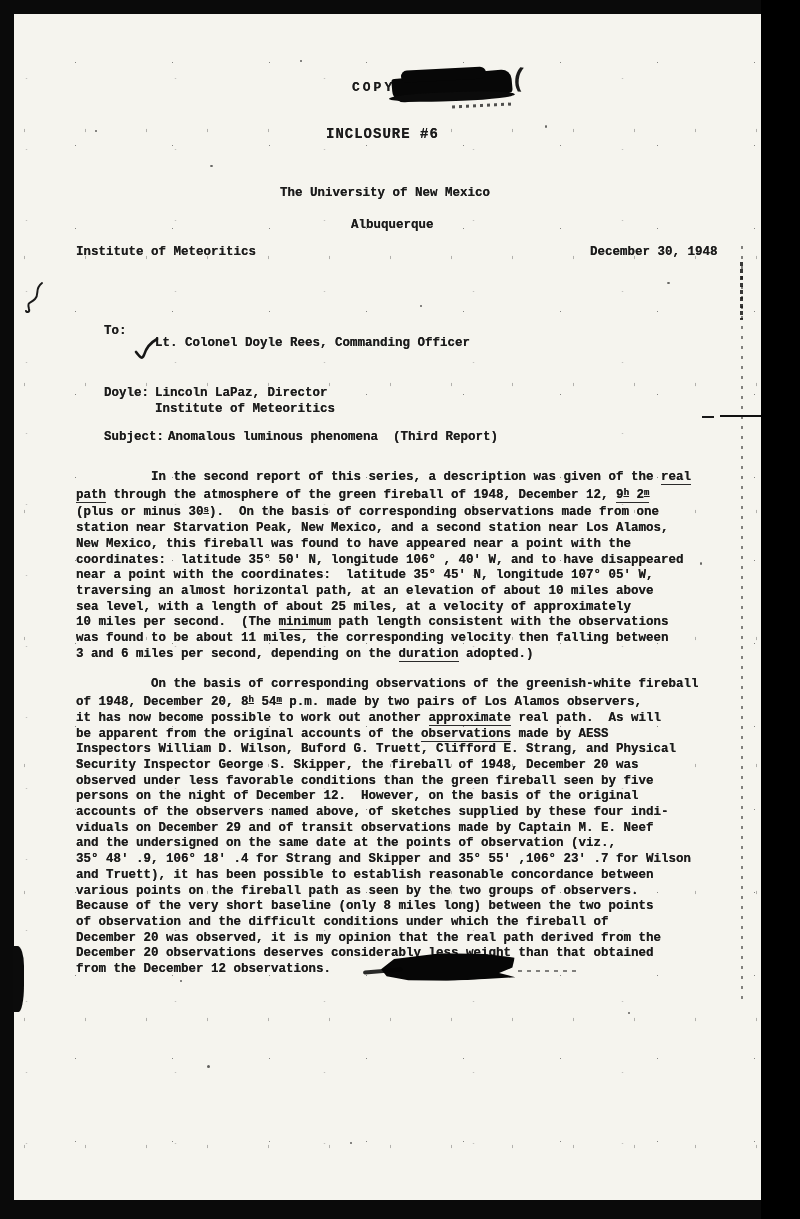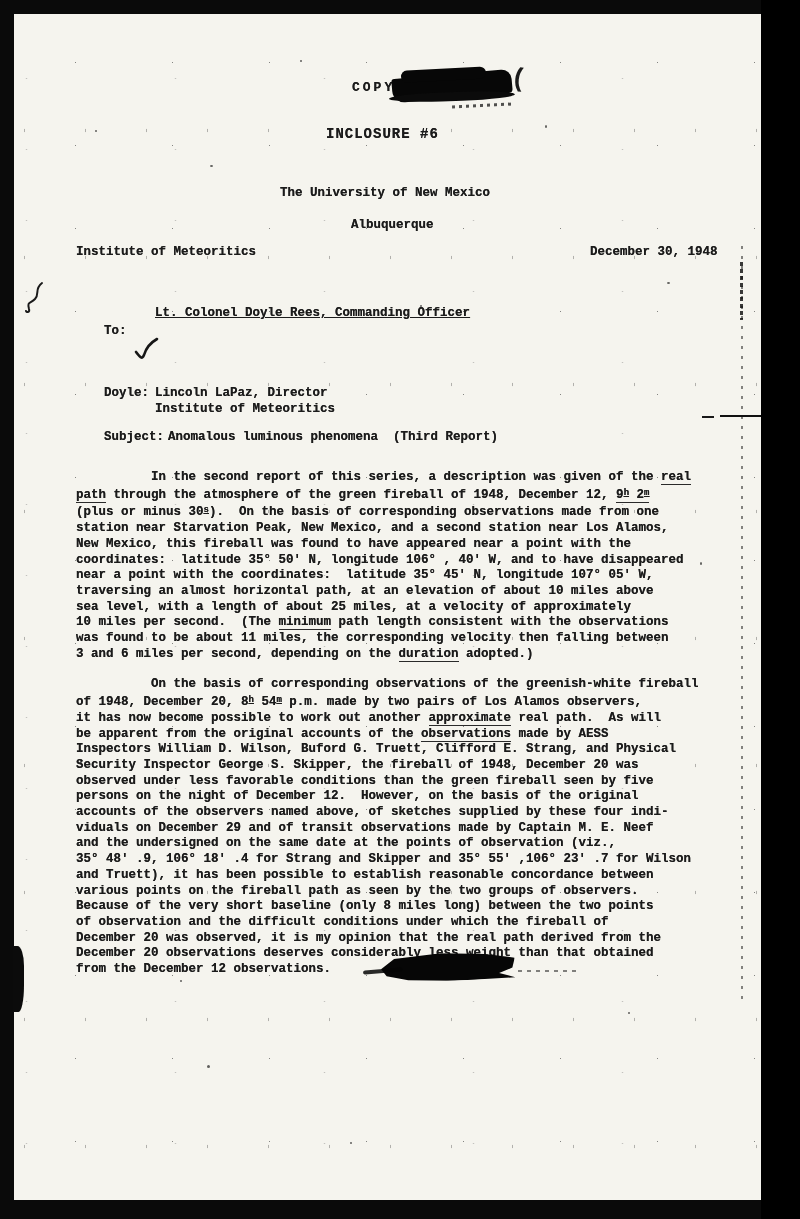--- a/index.html
+++ b/index.html
@@ -69,21 +69,21 @@
   <div class="t" style="left:280px;top:186px;">The University of New Mexico</div>
   <div class="t" style="left:351px;top:218px;">Albuquerque</div>
   <div class="t" style="left:76px;top:245px;">Institute of Meteoritics</div>
   <div class="t" style="left:566px;top:245px;margin-left:24px;">December 30, 1948</div>
 
   <svg class="mark" style="left:22px;top:280px;" width="28" height="36" viewBox="0 0 28 36">
     <path d="M20,3 C12,9 18,14 13,19 C8,24 5,21 7,29 C8,32 5,33 4,31" fill="none" stroke="#1a1a1a" stroke-width="2" stroke-linecap="round"></path>
   </svg>
 
   <div class="t" style="left:104px;top:324px;">To:</div>
-  <div class="t" style="left:155px;top:306px;text-decoration:underline;"><div class="tline">Lt. Colonel Doyle Rees, Commanding Officer</div></div>
+  <div class="t" style="left:155px;top:336px;"><div class="tline">Lt. Colonel Doyle Rees, Commanding Officer</div></div>
   <svg class="mark" style="left:132px;top:336px;" width="28" height="30" viewBox="0 0 28 30">
     <path d="M4,16 C8,21 10,24 12,19 C14,12 18,7 25,3" fill="none" stroke="#161616" stroke-width="2.6" stroke-linecap="round"></path>
   </svg>
   <div class="t" style="left:104px;top:386px;">Doyle:</div>
   <div class="t" style="left:155px;top:386px;"><div class="tline">Lincoln LaPaz, Director</div><div class="tline">Institute of Meteoritics</div></div>
   <div class="t" style="left:104px;top:430px;">Subject:</div>
   <div class="t" style="left:168px;top:430px;">Anomalous luminous phenomena  (Third Report)</div>
 
   <div id="body-text" class="t" style="left:76px;top:470px;width:690px;"><div class="paragraph"><div class="tline">          In the second report of this series, a description was given of the <u>real</u></div><div class="tline"><u>path</u> through the atmosphere of the green fireball of 1948, December 12, <u>9<sup>h</sup> 2<sup>m</sup></u></div><div class="tline">(plus or minus 30<sup>s</sup>).  On the basis of corresponding observations made from one</div><div class="tline">station near Starvation Peak, New Mexico, and a second station near Los Alamos,</div><div class="tline">New Mexico, this fireball was found to have appeared near a point with the</div><div class="tline">coordinates:  latitude 35° 50' N, longitude 106° , 40' W, and to have disappeared</div><div class="tline">near a point with the coordinates:  latitude 35° 45' N, longitude 107° 05' W,</div><div class="tline">traversing an almost horizontal path, at an elevation of about 10 miles above</div><div class="tline">sea level, with a length of about 25 miles, at a velocity of approximately</div><div class="tline">10 miles per second.  (The <u>minimum</u> path length consistent with the observations</div><div class="tline">was found to be about 11 miles, the corresponding velocity then falling between</div><div class="tline">3 and 6 miles per second, depending on the <u>duration</u> adopted.)</div></div><div class="paragraph"><div class="tline">          On the basis of corresponding observations of the greenish-white fireball</div><div class="tline">of 1948, December 20, 8<sup>h</sup> 54<sup>m</sup> p.m. made by two pairs of Los Alamos observers,</div><div class="tline">it has now become possible to work out another <u>approximate</u> real path.  As will</div><div class="tline">be apparent from the original accounts of the <u>observations</u> made by AESS</div><div class="tline">Inspectors William D. Wilson, Buford G. Truett, Clifford E. Strang, and Physical</div><div class="tline">Security Inspector George S. Skipper, the fireball of 1948, December 20 was</div><div class="tline">observed under less favorable conditions than the green fireball seen by five</div><div class="tline">persons on the night of December 12.  However, on the basis of the original</div><div class="tline">accounts of the observers named above, of sketches supplied by these four indi-</div><div class="tline">viduals on December 29 and of transit observations made by Captain M. E. Neef</div><div class="tline">and the undersigned on the same date at the points of observation (viz.,</div><div class="tline">35° 48' .9, 106° 18' .4 for Strang and Skipper and 35° 55' ,106° 23' .7 for Wilson</div><div class="tline">and Truett), it has been possible to establish reasonable concordance between</div><div class="tline">various points on the fireball path as seen by the two groups of observers.</div><div class="tline">Because of the very short baseline (only 8 miles long) between the two points</div><div class="tline">of observation and the difficult conditions under which the fireball of</div><div class="tline">December 20 was observed, it is my opinion that the real path derived from the</div><div class="tline">December 20 observations deserves considerably less weight than that obtained</div><div class="tline">from the December 12 observations.</div></div></div>
 

